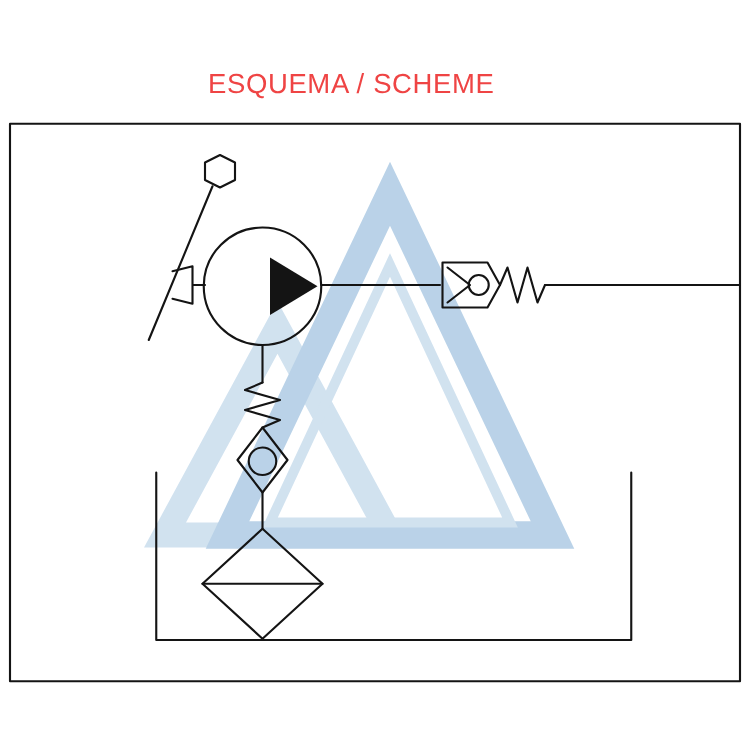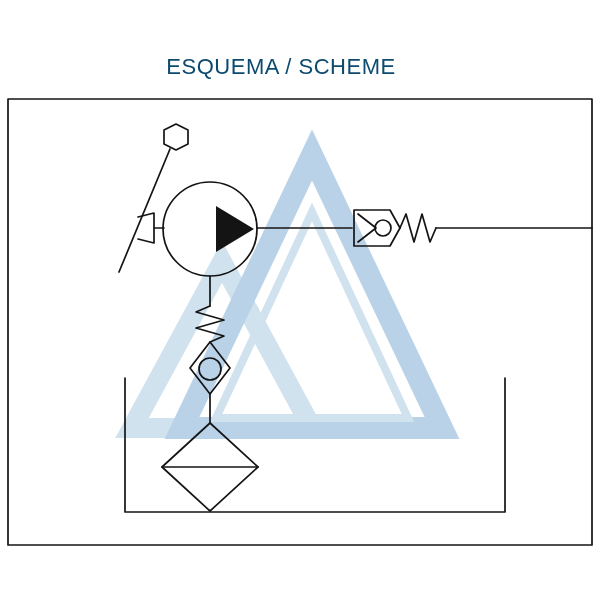--- a/index.html
+++ b/index.html
@@ -18,21 +18,21 @@
     background: #ffffff;
   }
   .diagram-title {
     position: absolute;
     top: 54px;
     left: 0;
     width: 562px;
     text-align: center;
     font-size: 22px;
     letter-spacing: 0.5px;
-    color: #0c4a6e;
+    color: #ef4444;
     font-weight: 400;
   }
   svg.schematic {
     position: absolute;
     left: 0;
     top: 0;
     width: 600px;
     height: 600px;
   }
 </style>

